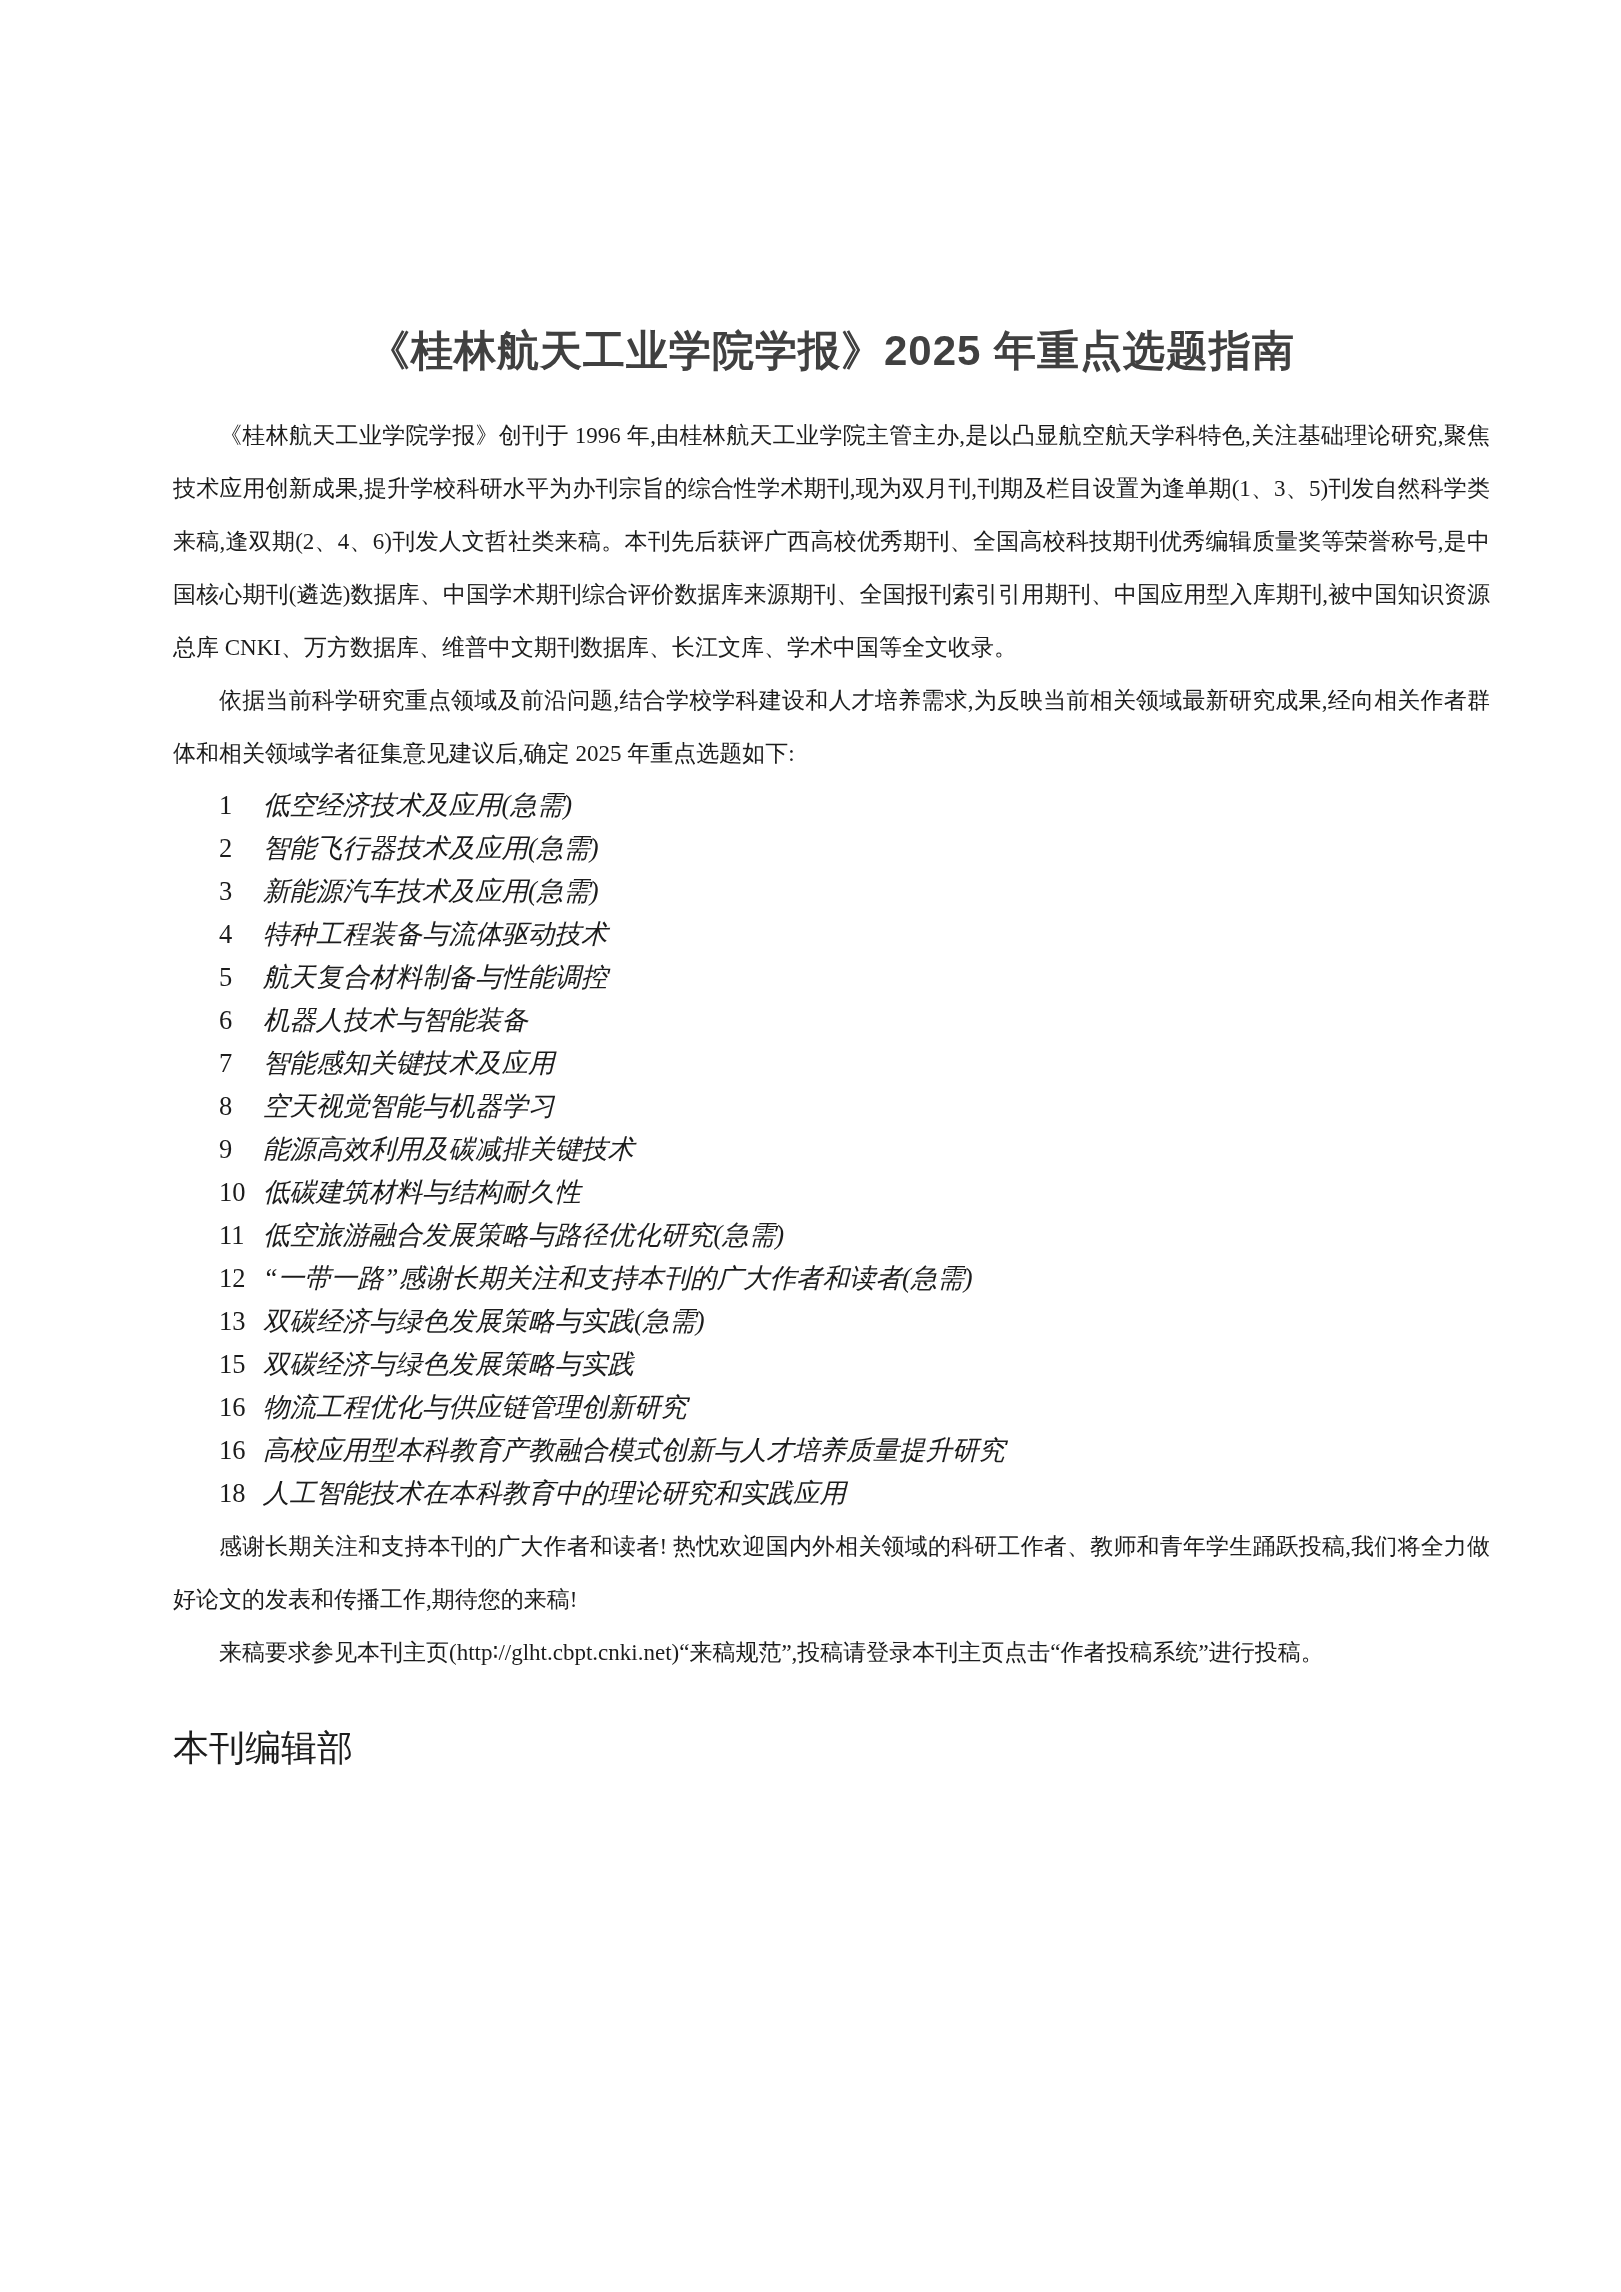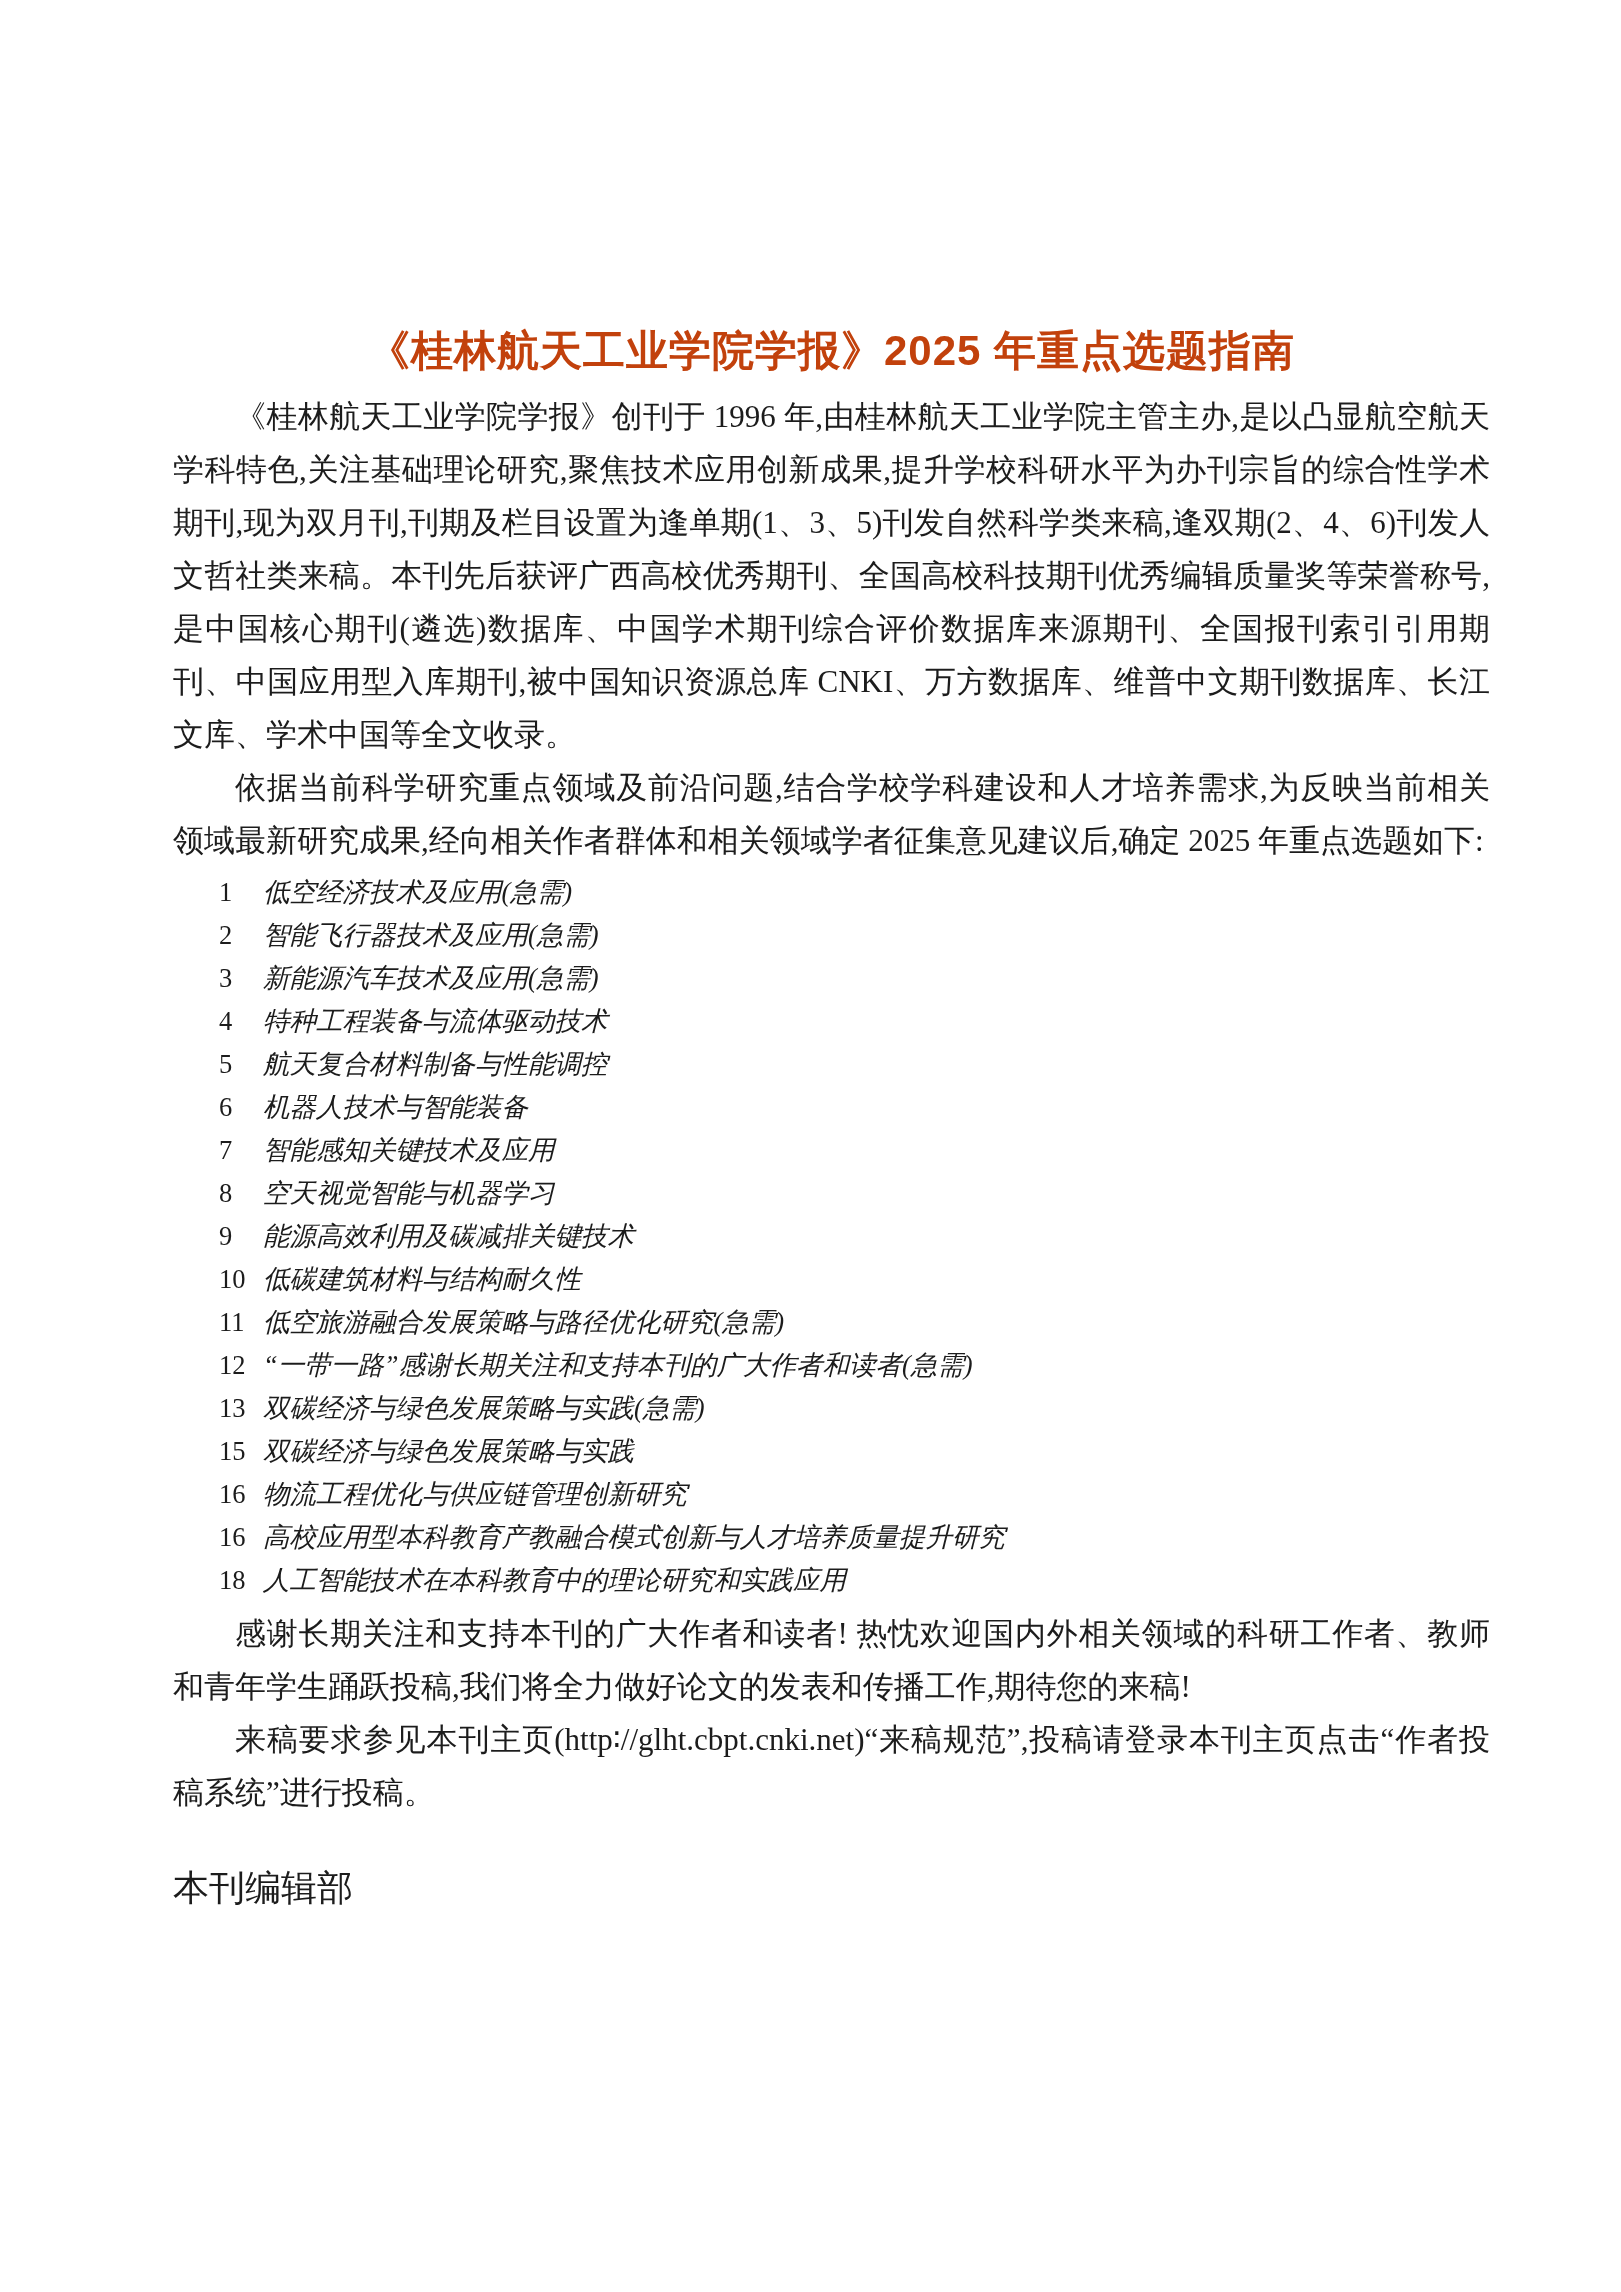--- a/index.html
+++ b/index.html
@@ -12,32 +12,32 @@
     width: 1621px;
     height: 2293px;
     margin: 0 auto;
     background: #ffffff;
     box-sizing: border-box;
     padding: 325px 131px 0 173px;
     color: #1c1c1c;
     font-family: "Liberation Serif", "DejaVu Serif", serif;
   }
   .doc-title {
-    margin: 0 0 12px 0;
+    margin: 0 0 31px 0;
     font-family: "Liberation Sans", "DejaVu Sans", sans-serif;
     font-weight: 700;
     font-size: 42px;
     line-height: 1.25;
     text-align: center;
     letter-spacing: 1px;
-    color: #c2410c;
+    color: #404040;
   }
   .para {
     margin: 0;
-    font-size: 31px;
+    font-size: 23px;
     line-height: 53px;
     text-align: justify;
     text-indent: 2em;
   }
   .topic-list {
     list-style: none;
     margin: 4.9px 0 4.9px 0;
     padding: 0 0 0 46px;
   }
   .topic-list li {

